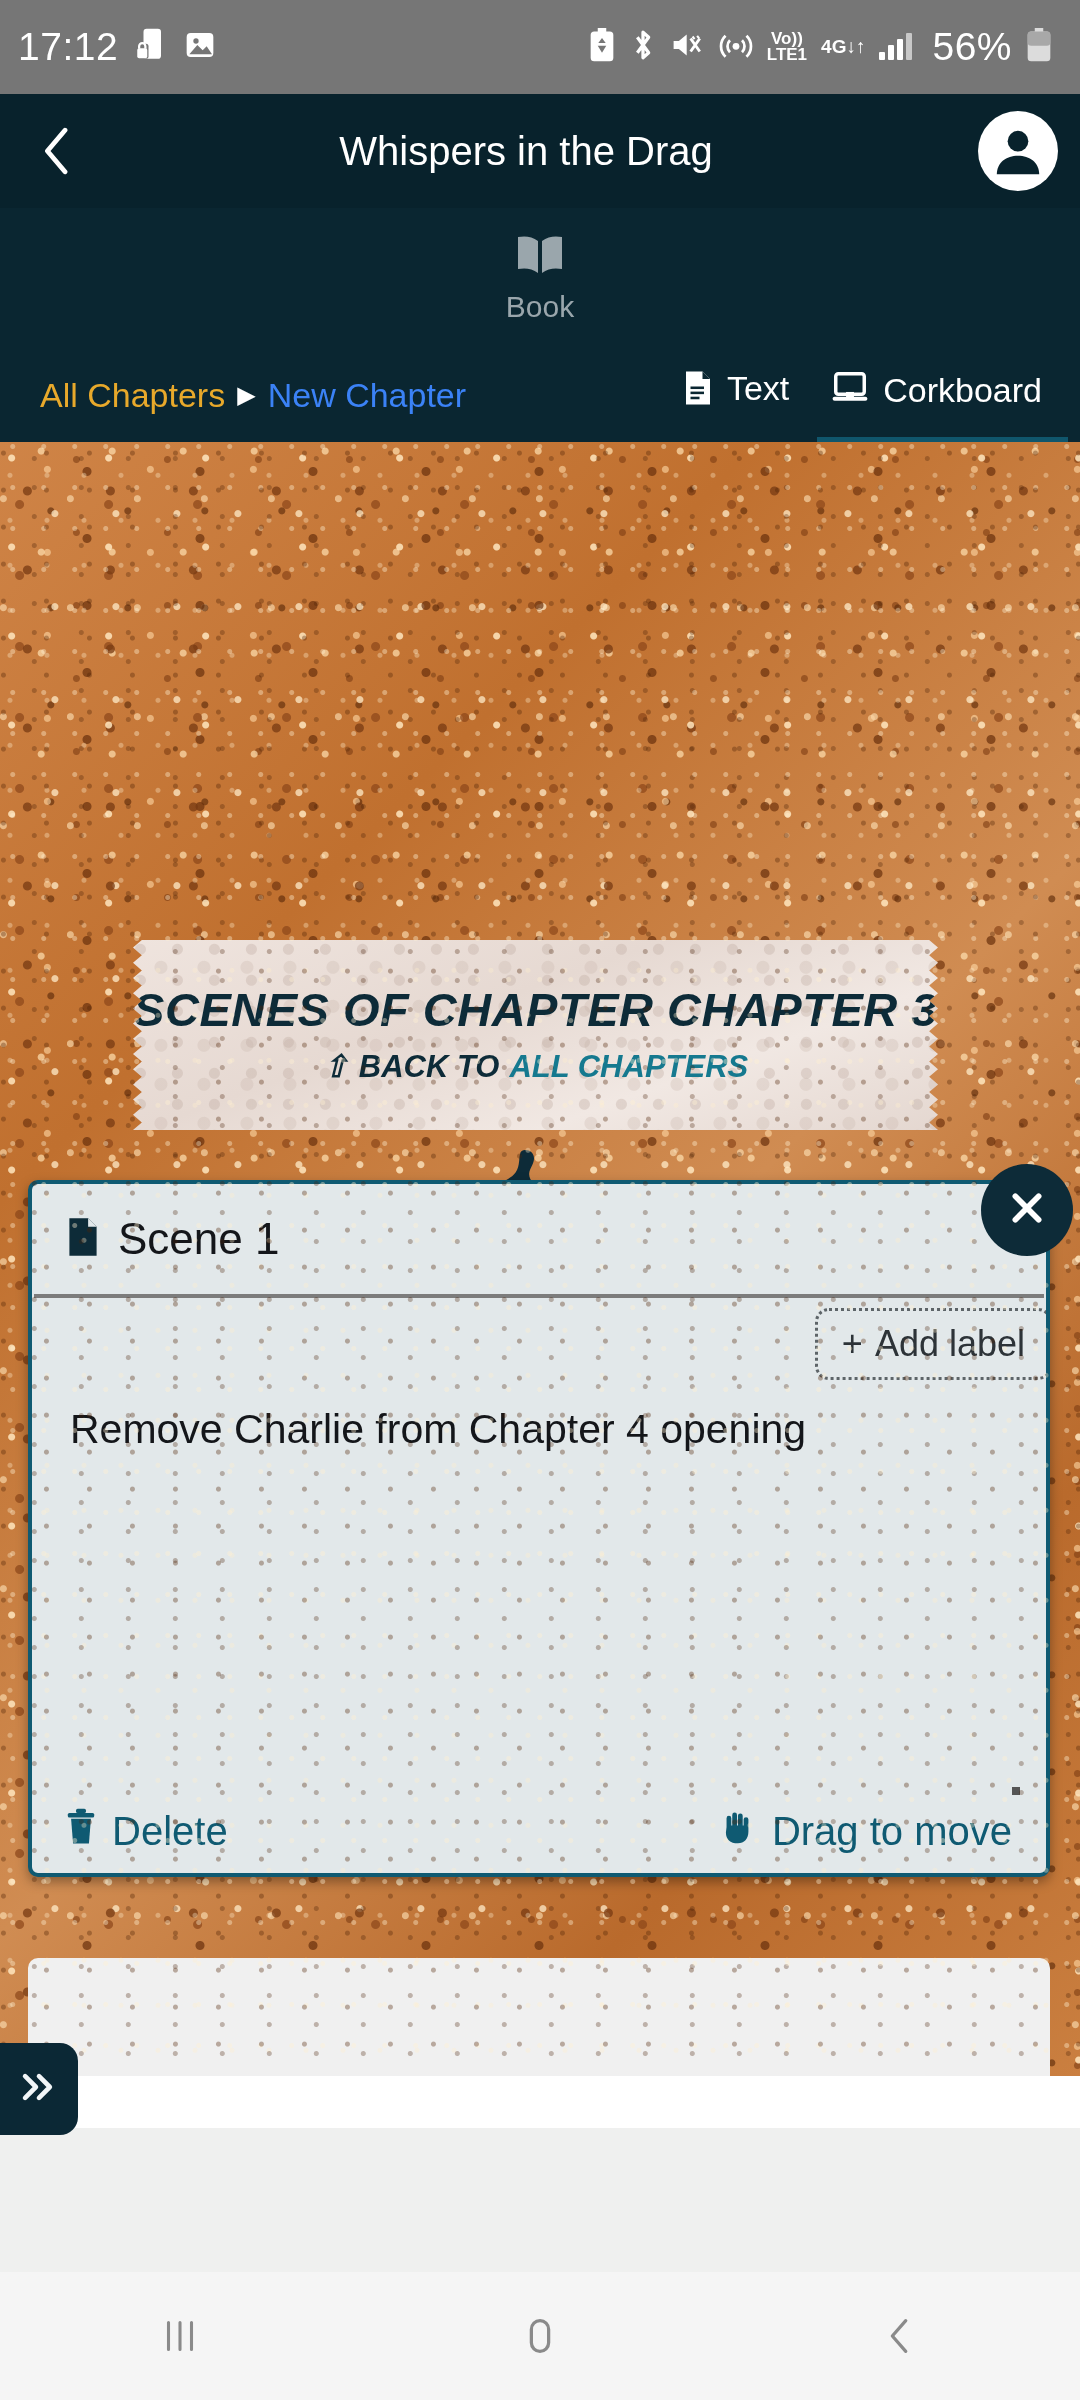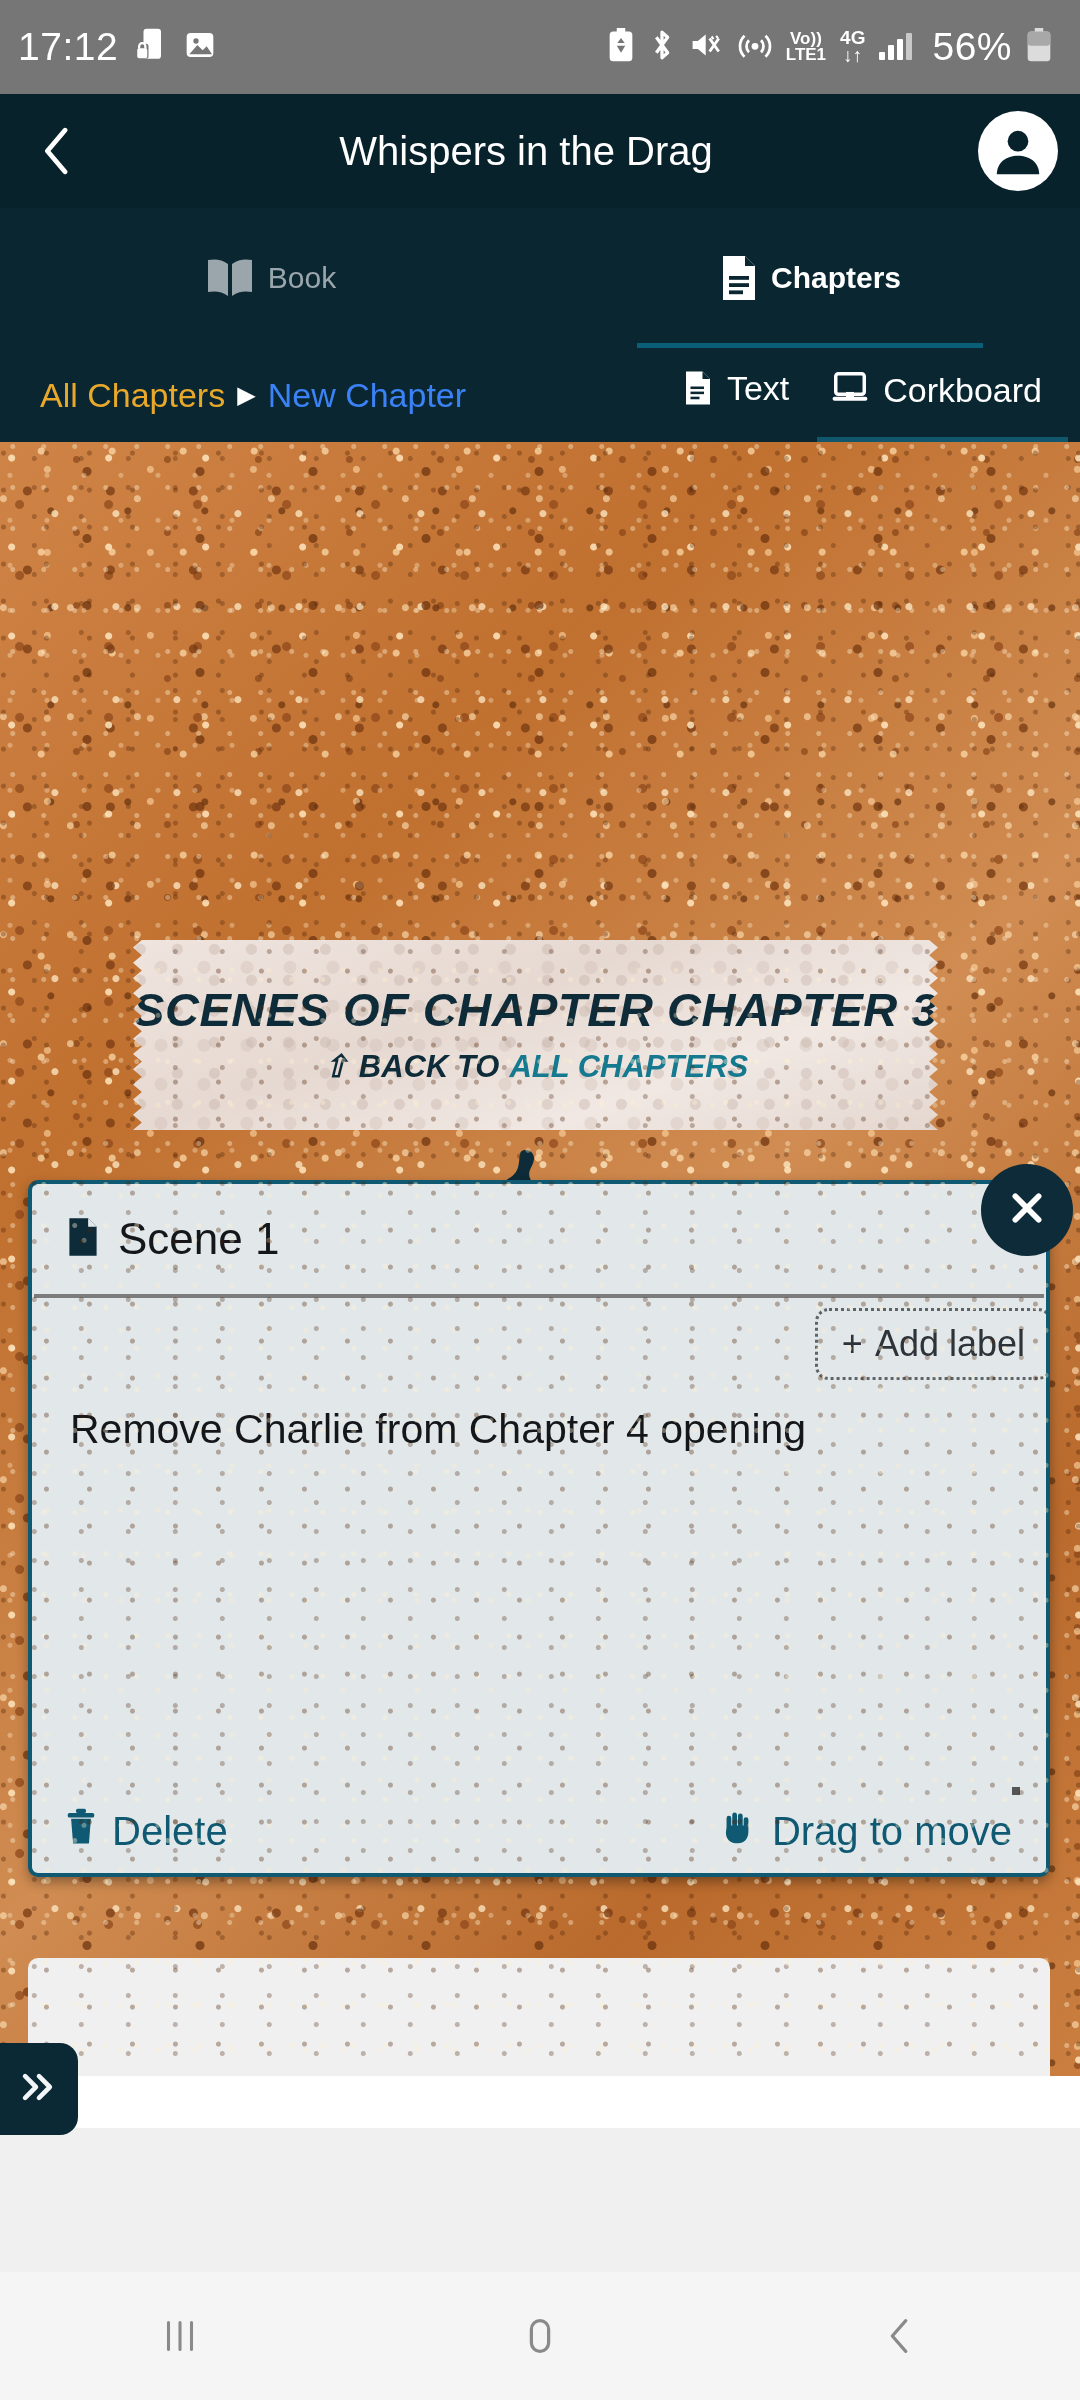--- a/index.html
+++ b/index.html
@@ -15,21 +15,21 @@
   .statusbar {
     height:94px; background:#767676; color:#ffffff;
     display:flex; align-items:center; justify-content:space-between;
     padding:0 28px 0 18px;
   }
   .sb-left { display:flex; align-items:center; gap:18px; }
   .sb-time { font-size:39px; letter-spacing:.5px; }
   .sb-right { display:flex; align-items:center; gap:14px; }
   .sb-pct { font-size:39px; margin-left:6px; letter-spacing:.5px; }
   .volte { display:flex; flex-direction:column; align-items:center; line-height:.95; font-size:17px; font-weight:bold; }
-  .fourg { display:flex; flex-direction:column; align-items:center; line-height:.95; font-size:19px; font-weight:bold; }
+  .fourg { display:flex; flex-direction:row; align-items:center; line-height:.95; font-size:19px; font-weight:bold; }
   .bars { display:flex; align-items:flex-end; gap:3px; height:26px; }
   .bars i { display:block; width:6px; background:#fff; border-radius:1px; }
   .bars i:nth-child(1){height:8px;} .bars i:nth-child(2){height:15px;}
   .bars i:nth-child(3){height:21px;} .bars i:nth-child(4){height:27px; background:#c8c8c8;}
 
   
   .appbar {
     height:114px; background:#08222c; display:flex; align-items:center;
     padding:0 22px 0 34px; gap:10px;
   }
@@ -42,21 +42,21 @@
     background:#0a5e78; color:#ffffff; font-size:35px;
     padding:20px 26px; border-radius:12px; white-space:nowrap; cursor:pointer;
   }
   .avatar {
     width:80px; height:80px; border-radius:50%; background:#ffffff;
     display:flex; align-items:center; justify-content:center; margin-left:16px; flex:0 0 auto;
   }
 
   
   .sectiontabs { height:140px; background:#0a2631; display:flex; }
-  .stab { flex:1; display:flex; flex-direction:row; align-items:center; justify-content:center; gap:12px; cursor:pointer; position:relative; }
+  .stab { flex:1; display:flex; flex-direction:column; align-items:center; justify-content:center; gap:12px; cursor:pointer; position:relative; }
   .stab .ic { height:46px; display:flex; align-items:center; }
   .stab .lb { font-size:30px; color:#9aa6ac; }
   .stab.active .lb { color:#ffffff; font-weight:bold; }
   .stab.active::after {
     content:""; position:absolute; bottom:0; left:18%; width:64%; height:5px; background:#0a5e78;
   }
 
   
   .crumbbar {
     height:94px; background:#0a2631; display:flex; align-items:center;
@@ -276,32 +276,20 @@
 
   <div class="sectiontabs">
     <div class="stab">
       <span class="ic">
         <svg width="52" height="44" viewBox="0 0 26 22">
             <path d="M12 4C9 1.6 5.4 1.4 2 2v16c3.4-.6 7 -.4 10 2z" fill="#9aa6ac"></path>
             <path d="M14 4c3-2.4 6.6-2.6 10-2v16c-3.4-.6-7-.4-10 2z" fill="#9aa6ac"></path>
           </svg>
       </span>
       <span class="lb">Book</span>
-    </div>
-    <div class="stab active">
-      <span class="ic">
-        <svg width="40" height="48" viewBox="0 0 20 24">
-            <path d="M2 1h11l5 5v17H2z" fill="#ffffff"></path>
-            <path d="M13 1v5h5" fill="#0a2631"></path>
-            <rect x="5" y="11" width="10" height="1.9" fill="#0a2631"></rect>
-            <rect x="5" y="14.6" width="10" height="1.9" fill="#0a2631"></rect>
-            <rect x="5" y="18.2" width="7" height="1.9" fill="#0a2631"></rect>
-          </svg>
-      </span>
-      <span class="lb">Chapters</span>
     </div>
   </div>
 
   <div class="crumbbar">
     <div class="crumb">
       <span class="c-all">All Chapters</span>
       <span class="c-sep">▶</span>
       <span class="c-cur">New Chapter</span>
     </div>
     <div class="viewtoggle">

